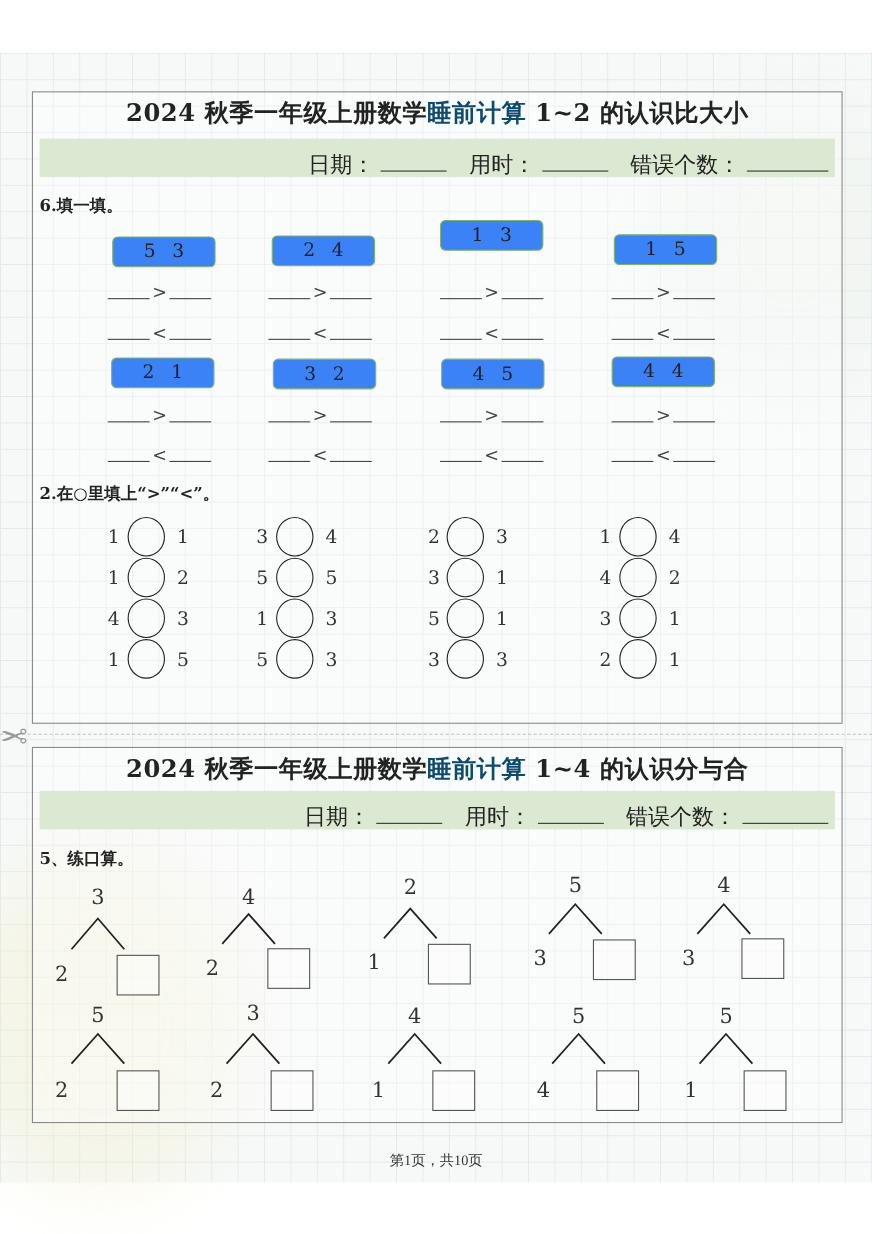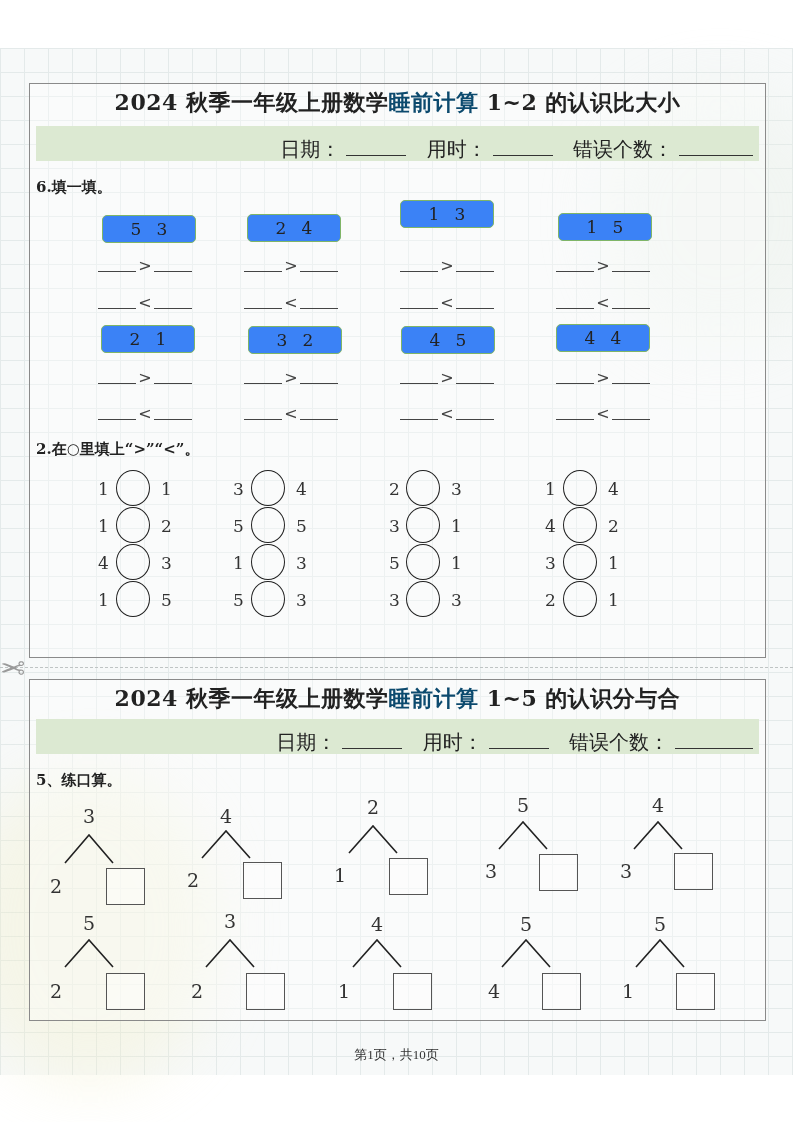--- a/index.html
+++ b/index.html
@@ -208,21 +208,21 @@
   <div class="num" style="left:515px;top:506px">2</div>
     <div class="circ" style="left:533px;top:497px"></div>
     <div class="num" style="left:578px;top:506px">1</div>
 </div>
 
 <div class="cut"></div>
 <div class="scissor">✂</div>
 
 <div class="frame frame2">
   <div class="title">
-    <span>2024 秋季一年级上册数学</span><span class="red">睡前计算</span><span> 1~5 的认识分与合</span>
+    <span>2024 秋季一年级上册数学</span><span class="red">睡前计算</span><span> 1~4 的认识分与合</span>
   </div>
   <div class="infobar" style="top:39px">
     <div class="fields">
       <span class="lbl">日期：</span><span class="blank" style="width:60px"></span>
       <span class="lbl">用时：</span><span class="blank" style="width:60px"></span>
       <span class="lbl">错误个数：</span><span class="blank" style="width:78px;margin-right:0"></span>
     </div>
   </div>
   <div class="q" style="top:91px">5、练口算。</div>
 

